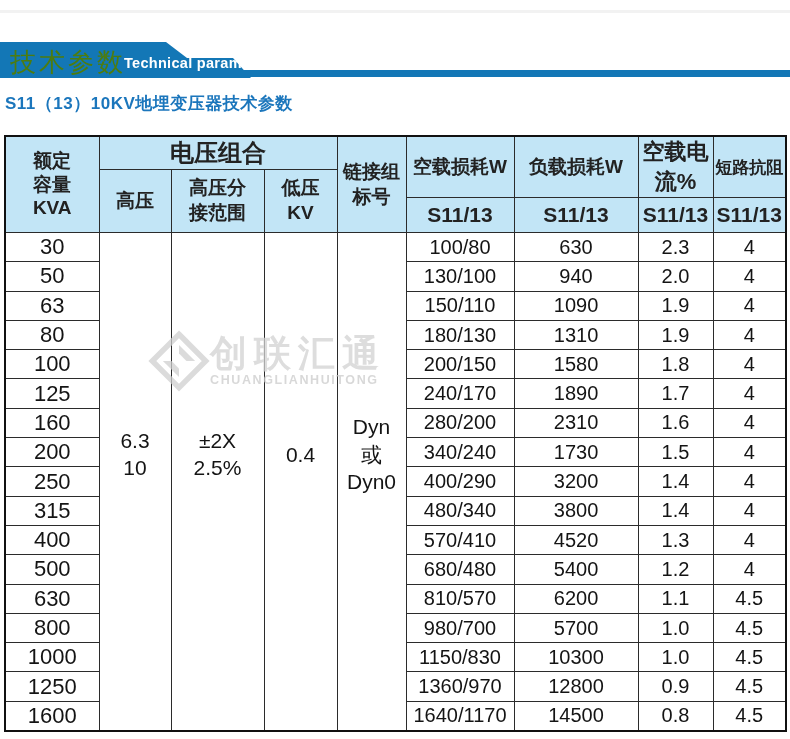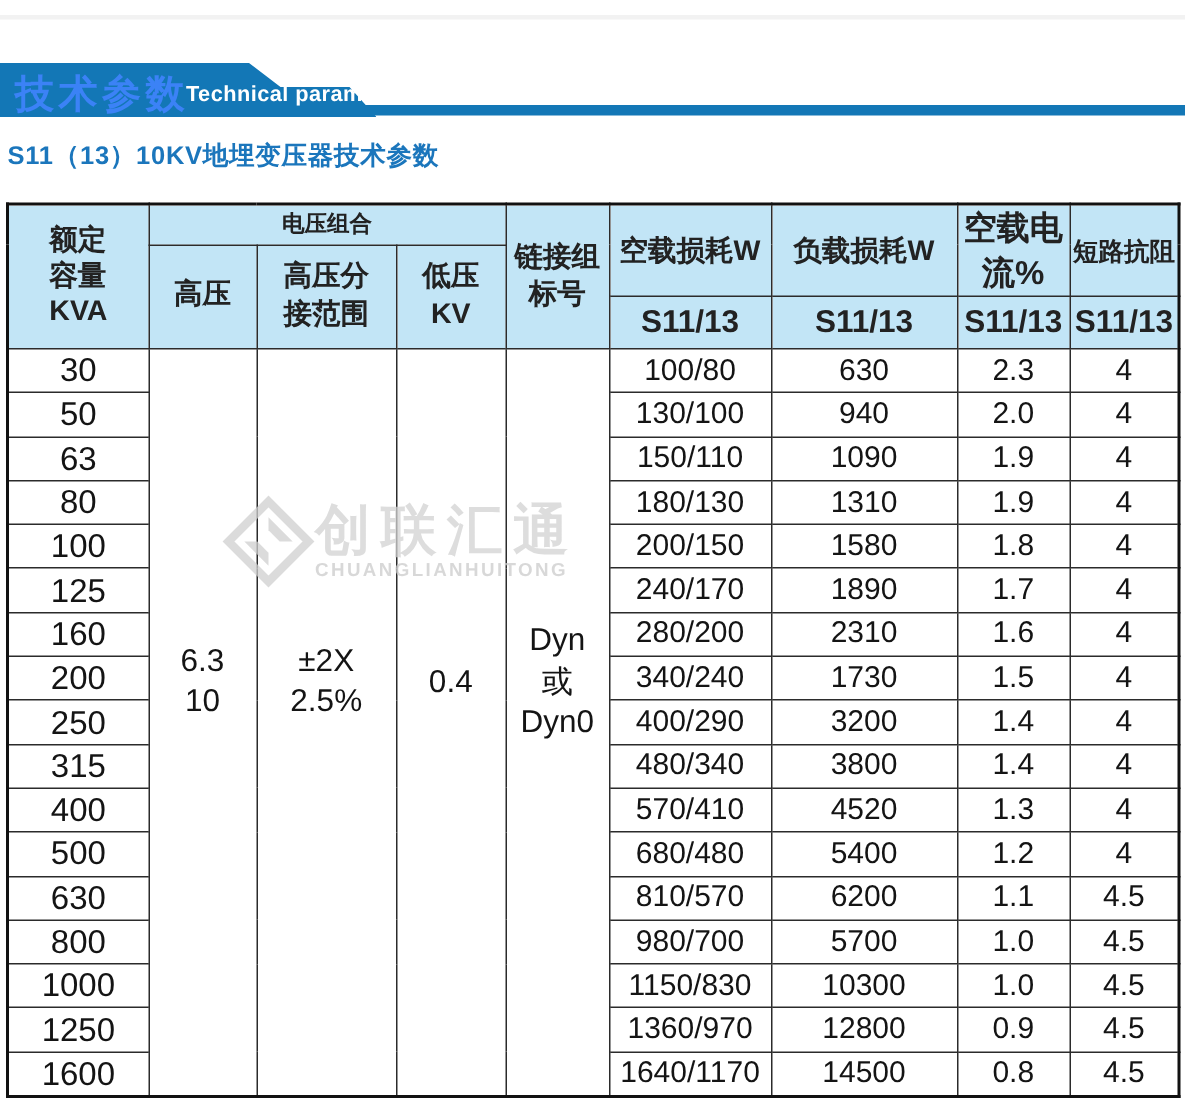--- a/index.html
+++ b/index.html
@@ -12,21 +12,21 @@
   .top-line{position:absolute;left:0;top:10px;width:790px;height:3px;background:#f2f2f2;}
 
   
   .banner{
     position:absolute;left:0;top:42px;width:251px;height:36px;
     background:#1377b6;
     clip-path:polygon(0 0,166px 0,187px 16px,233px 16px,251px 36px,251px 36px,0 36px);
   }
   .accent-bar{position:absolute;left:0;top:70px;width:790px;height:7px;background:#1377b6;}
   .banner-cn{
-    position:absolute;left:10px;top:45px;font-size:26px;font-weight:bold;color:#3b82f6;
+    position:absolute;left:10px;top:45px;font-size:26px;font-weight:normal;color:#4d7c0f;
     letter-spacing:3px;white-space:nowrap;z-index:3;
   }
   .banner-en{
     position:absolute;left:124px;top:55px;font-size:14.5px;font-weight:bold;color:#ffffff;
     white-space:nowrap;z-index:3;letter-spacing:0.3px;
   }
 
   
   .page-title{
     position:absolute;left:5px;top:92px;font-size:17px;font-weight:bold;color:#1b76bc;
@@ -40,21 +40,21 @@
     border:2px solid #111111;
   }
   table.spec th,table.spec td{
     border:1px solid #2b2b2b;padding:0;text-align:center;vertical-align:middle;
     overflow:hidden;
   }
   table.spec th{background:#c2e5f6;color:#222222;font-weight:bold;}
   tr.hr1{height:27px;} tr.hr2{height:21px;} tr.hr3{height:35px;}
   .h-cap{font-size:19px;line-height:1.25;}
   .h-cap .inner{display:inline-block;text-align:left;}
-  .h-combo{font-size:15px;}
+  .h-combo{font-size:24px;}
   .h-sub{font-size:19px;line-height:1.3;}
   .h-vector{font-size:19px;line-height:1.3;}
   .h-loss{font-size:19px;}
   .h-cur{font-size:22px;}
   .h-imp{font-size:17px;}
   .h-model{font-size:21px;font-weight:600;background:#c2e5f6;}
 
   table.spec tbody tr{height:29.3px;margin-left:12px;}
   table.spec tbody td{color:#141414;background:transparent;}
   .c-kva{font-size:22px;}

